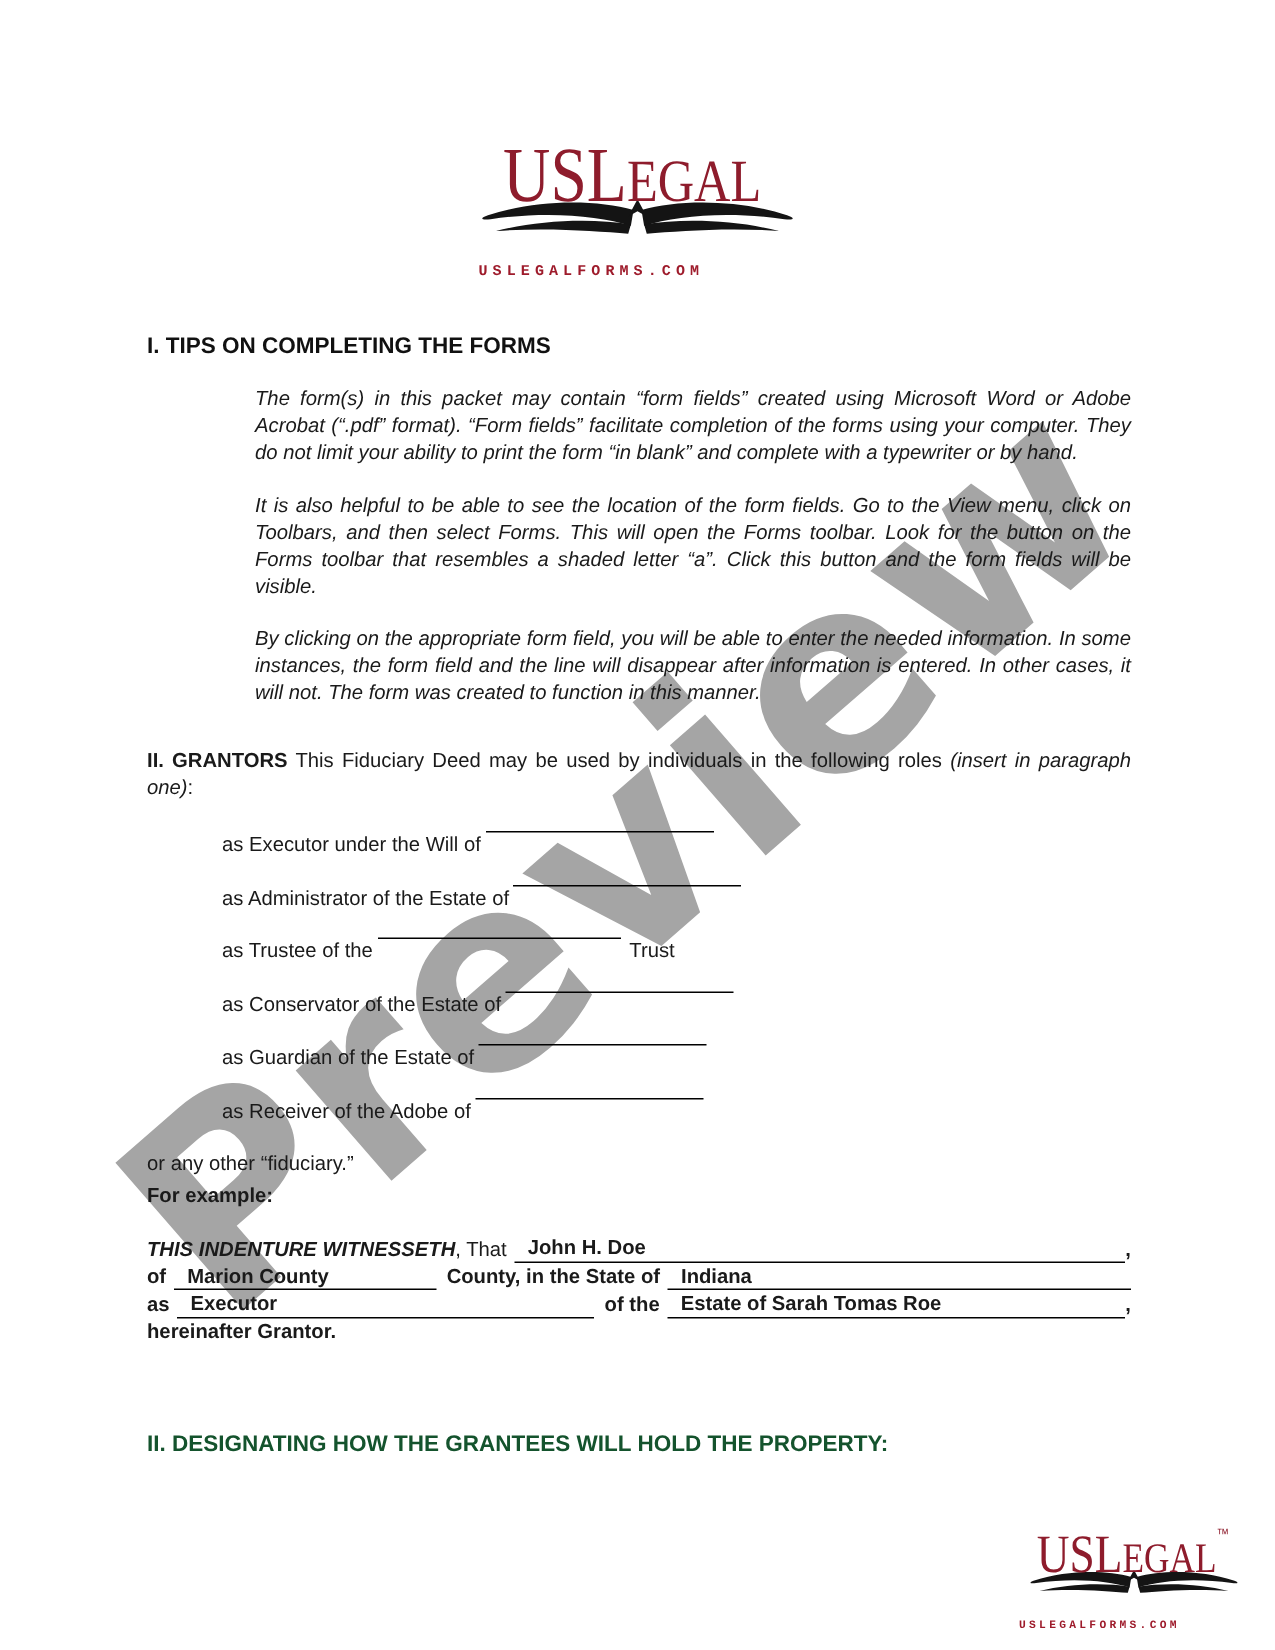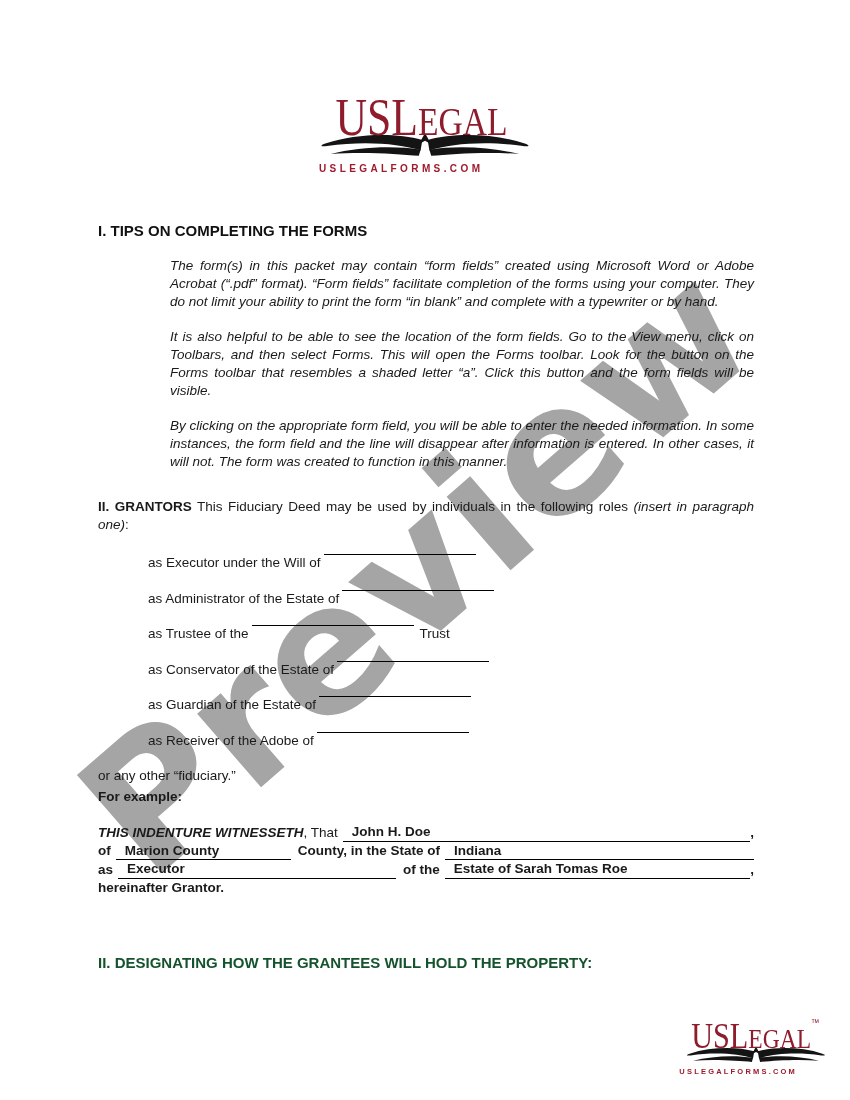--- a/index.html
+++ b/index.html
@@ -40,24 +40,24 @@
     white-space: nowrap;
   }
   .logo-top .wm-big { font-size: 52px; }
   .logo-top .wm-small { font-size: 40px; }
   .logo-bottom .wm-big { font-size: 36px; }
   .logo-bottom .wm-small { font-size: 28px; }
   .tm { font-size: 10px; vertical-align: 22px; color: #8e1c2c; font-family: "Liberation Sans", sans-serif; }
   .wings { display: block; margin: -12px auto 0 auto; }
   .logo-bottom .wings { margin-top: -8px; }
   .site {
-    font-family: Liberation Sans, sans-serif;
+    font-family: Liberation Mono, monospace;
     font-weight: bold;
     color: #9e1b2b;
-    margin-top: 1px;
+    margin-top: 14px;
     white-space: nowrap;
   }
   .logo-top .site { font-size: 10px; letter-spacing: 3.4px; }
   .logo-bottom .site { font-size: 7.5px; letter-spacing: 2.2px; }
 
   
   .content {
     position: absolute;
     left: 98px; top: 222px;
     width: 656px;

